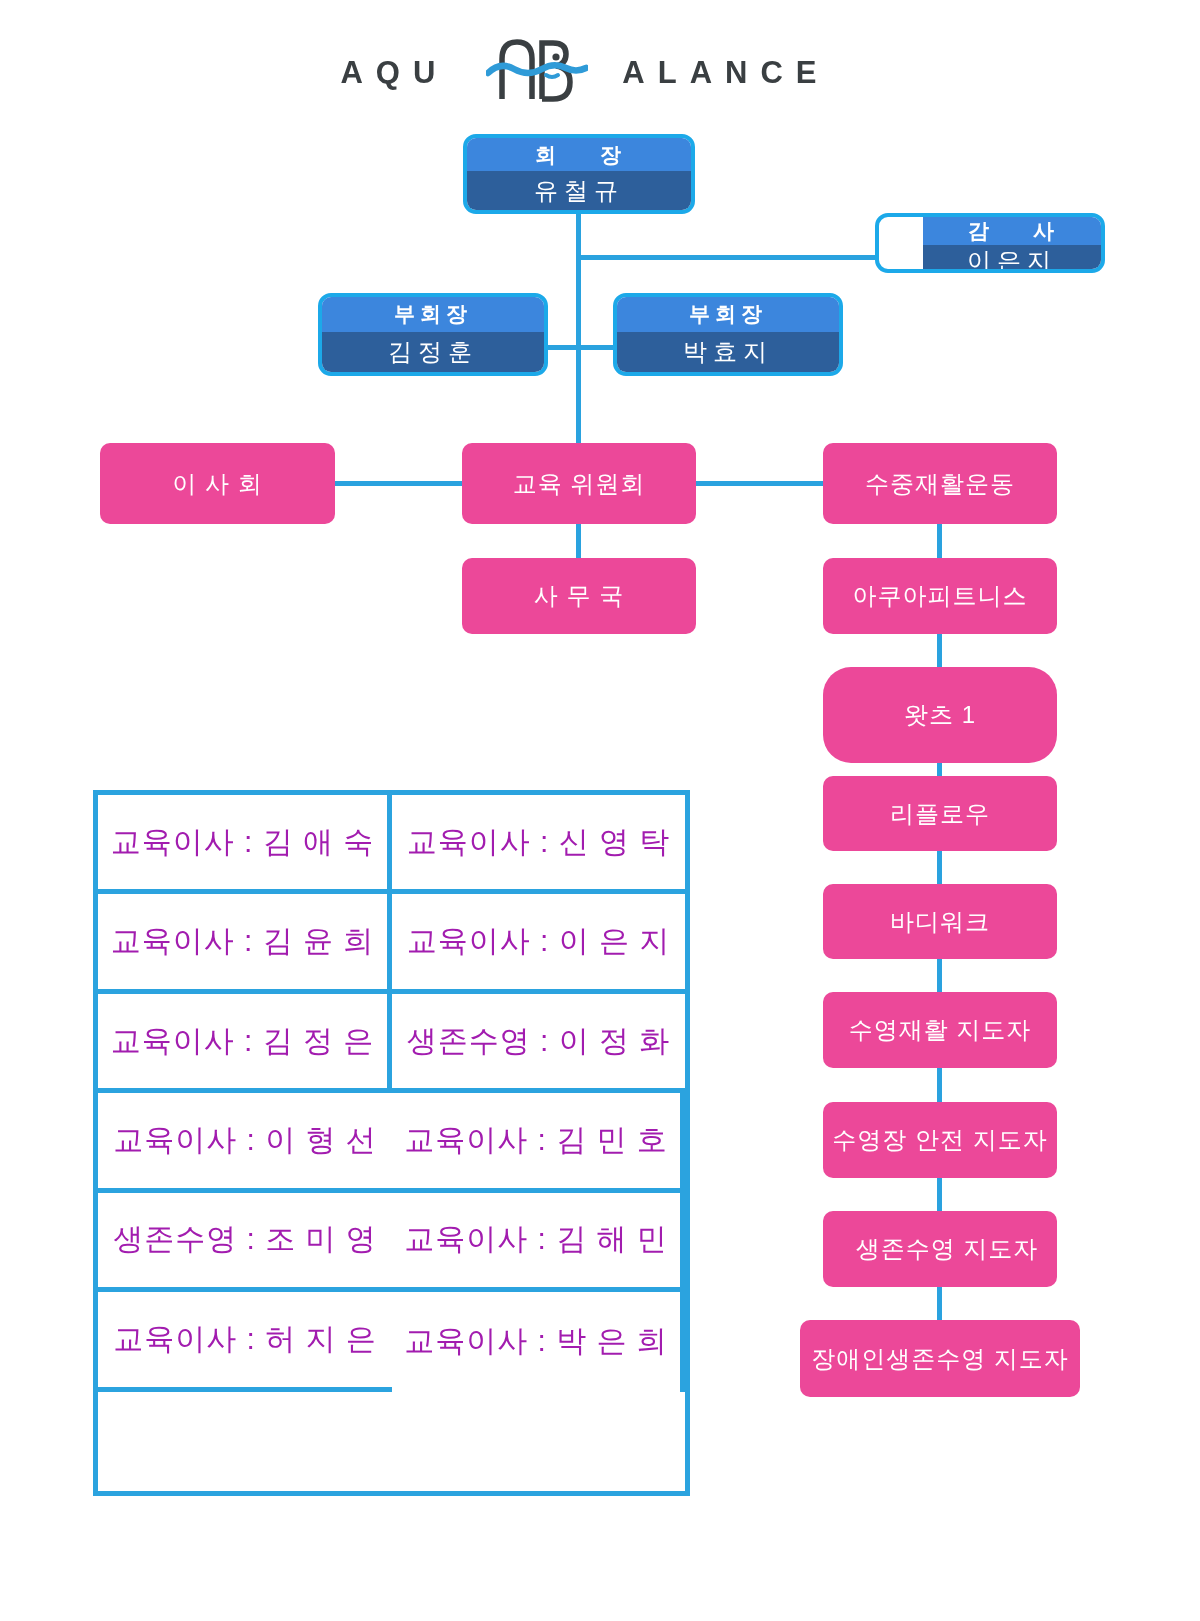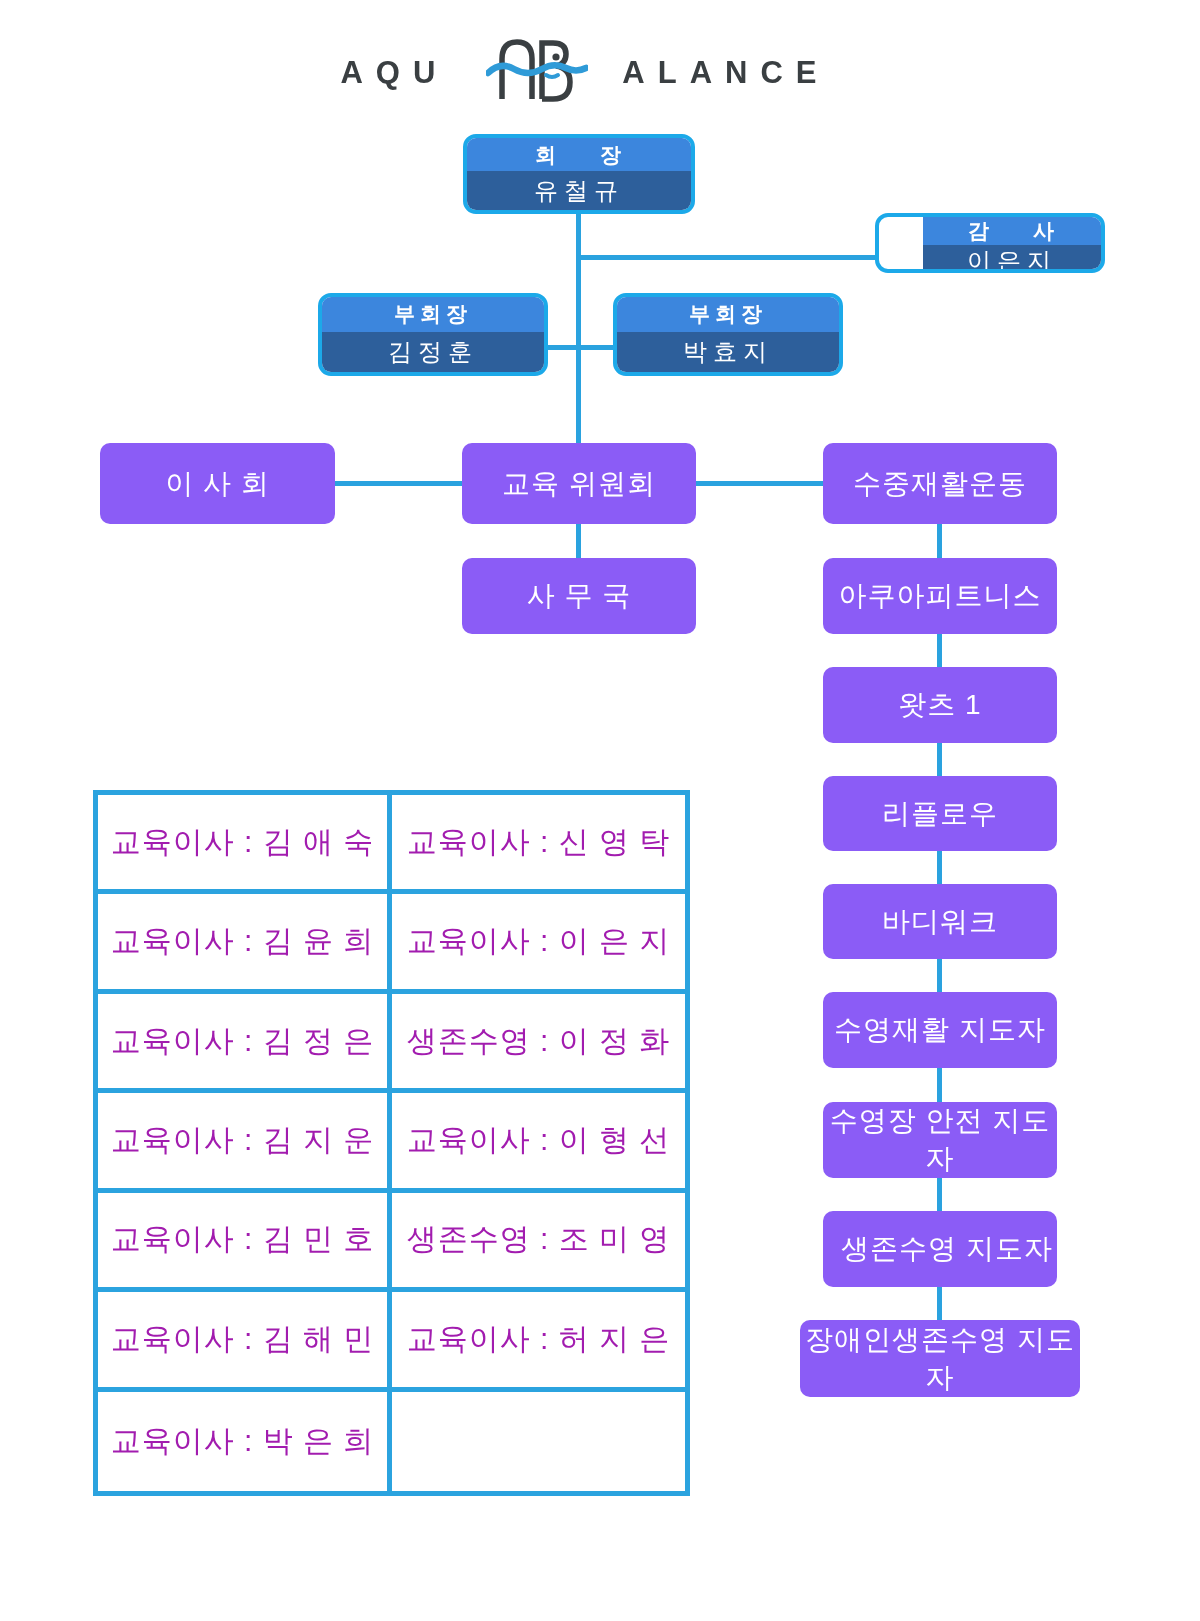--- a/index.html
+++ b/index.html
@@ -15,21 +15,21 @@
   .cline{position:absolute;background:#2aa2df;}
 
   
   .tt-box{position:absolute;border:4px solid #1ca9e9;border-radius:13px;overflow:hidden;display:flex;flex-direction:column;box-sizing:border-box;}
   .tt-title{background:#3c86dd;color:#ffffff;flex:0 0 46%;display:flex;align-items:center;justify-content:center;font-size:21px;font-weight:600;}
   .tt-name{background:#2d5f9b;color:#ffffff;flex:1 1 auto;display:flex;align-items:center;justify-content:center;font-size:24px;font-weight:500;letter-spacing:6px;}
   .wide-gap{word-spacing:34px;letter-spacing:2px;}
   .mid-gap{letter-spacing:5px;}
 
   
-  .flat-box{position:absolute;background:#8b5cf6;border-radius:10px;color:#ffffff;display:flex;align-items:center;justify-content:center;font-size:28px;font-weight:500;letter-spacing:1px;box-sizing:border-box;text-align:center;}
+  .flat-box{position:absolute;background:#ec4899;border-radius:10px;color:#ffffff;display:flex;align-items:center;justify-content:center;font-size:24px;font-weight:500;letter-spacing:1px;box-sizing:border-box;text-align:center;}
 
   
   .dir-table{position:absolute;left:93px;top:790px;width:597px;height:706px;border:5px solid #2ba3df;box-sizing:border-box;display:grid;grid-template-columns:294px 1fr;grid-template-rows:repeat(7,1fr);background:#ffffff;}
   .dir-cell{display:flex;align-items:center;justify-content:center;font-size:30px;color:#a21caf;border-bottom:5px solid #2ba3df;box-sizing:border-box;letter-spacing:1px;}
   .dir-cell.col-first{border-right:5px solid #2ba3df;}
   .dir-cell.row-last{border-bottom:none;}
 </style>
 </head>
 <body>
 
@@ -81,36 +81,35 @@
     <div class="tt-name">박효지</div>
   </div>
 
   <div class="flat-box" style="left:100px;top:443px;width:235px;height:81px;">이 사 회</div>
   <div class="flat-box" style="left:462px;top:443px;width:234px;height:81px;">교육 위원회</div>
   <div class="flat-box" style="left:823px;top:443px;width:234px;height:81px;">수중재활운동</div>
 
   <div class="flat-box" style="left:462px;top:558px;width:234px;height:76px;">사 무 국</div>
 
   <div class="flat-box" style="left:823px;top:558px;width:234px;height:76px;">아쿠아피트니스</div>
-  <div class="flat-box" style="left:823px;top:667px;width:234px;height:76px;">왓츠 1</div>
+  <div class="flat-box" style="left:823px;top:667px;width:234px;height:96px;border-radius:28px;">왓츠 1</div>
   <div class="flat-box" style="left:823px;top:776px;width:234px;height:75px;">리플로우</div>
   <div class="flat-box" style="left:823px;top:884px;width:234px;height:75px;">바디워크</div>
   <div class="flat-box" style="left:823px;top:992px;width:234px;height:76px;">수영재활 지도자</div>
   <div class="flat-box" style="left:823px;top:1102px;width:234px;height:76px;">수영장 안전 지도자</div>
   <div class="flat-box" style="left:823px;top:1211px;width:234px;height:76px;padding-left:14px;">생존수영 지도자</div>
   <div class="flat-box" style="left:800px;top:1320px;width:280px;height:77px;">장애인생존수영 지도자</div>
 
   <div class="dir-table">
     <div class="dir-cell col-first">교육이사 : 김 애 숙</div>
     <div class="dir-cell">교육이사 : 신 영 탁</div>
     <div class="dir-cell col-first">교육이사 : 김 윤 희</div>
     <div class="dir-cell">교육이사 : 이 은 지</div>
     <div class="dir-cell col-first">교육이사 : 김 정 은</div>
     <div class="dir-cell">생존수영 : 이 정 화</div>
-    <div class="dir-cell col-first">교육이사 : 김 지 운</div>
     <div class="dir-cell">교육이사 : 이 형 선</div>
     <div class="dir-cell col-first">교육이사 : 김 민 호</div>
     <div class="dir-cell">생존수영 : 조 미 영</div>
     <div class="dir-cell col-first">교육이사 : 김 해 민</div>
     <div class="dir-cell">교육이사 : 허 지 은</div>
     <div class="dir-cell col-first row-last">교육이사 : 박 은 희</div>
   </div>
 
 </div>
 

